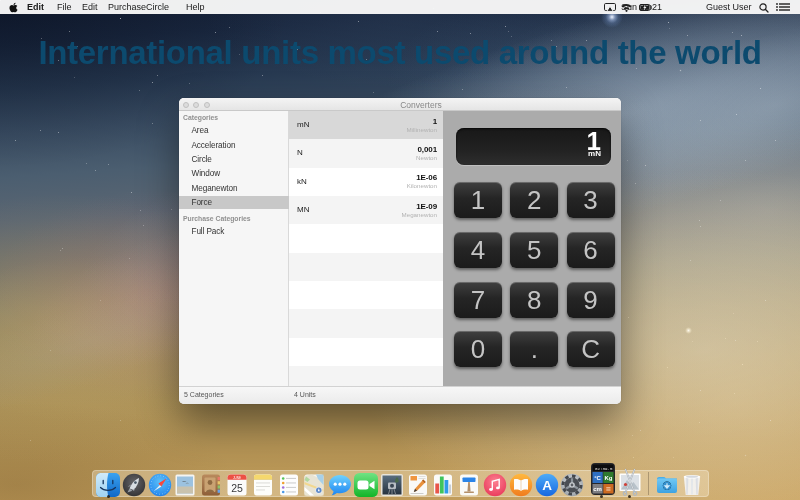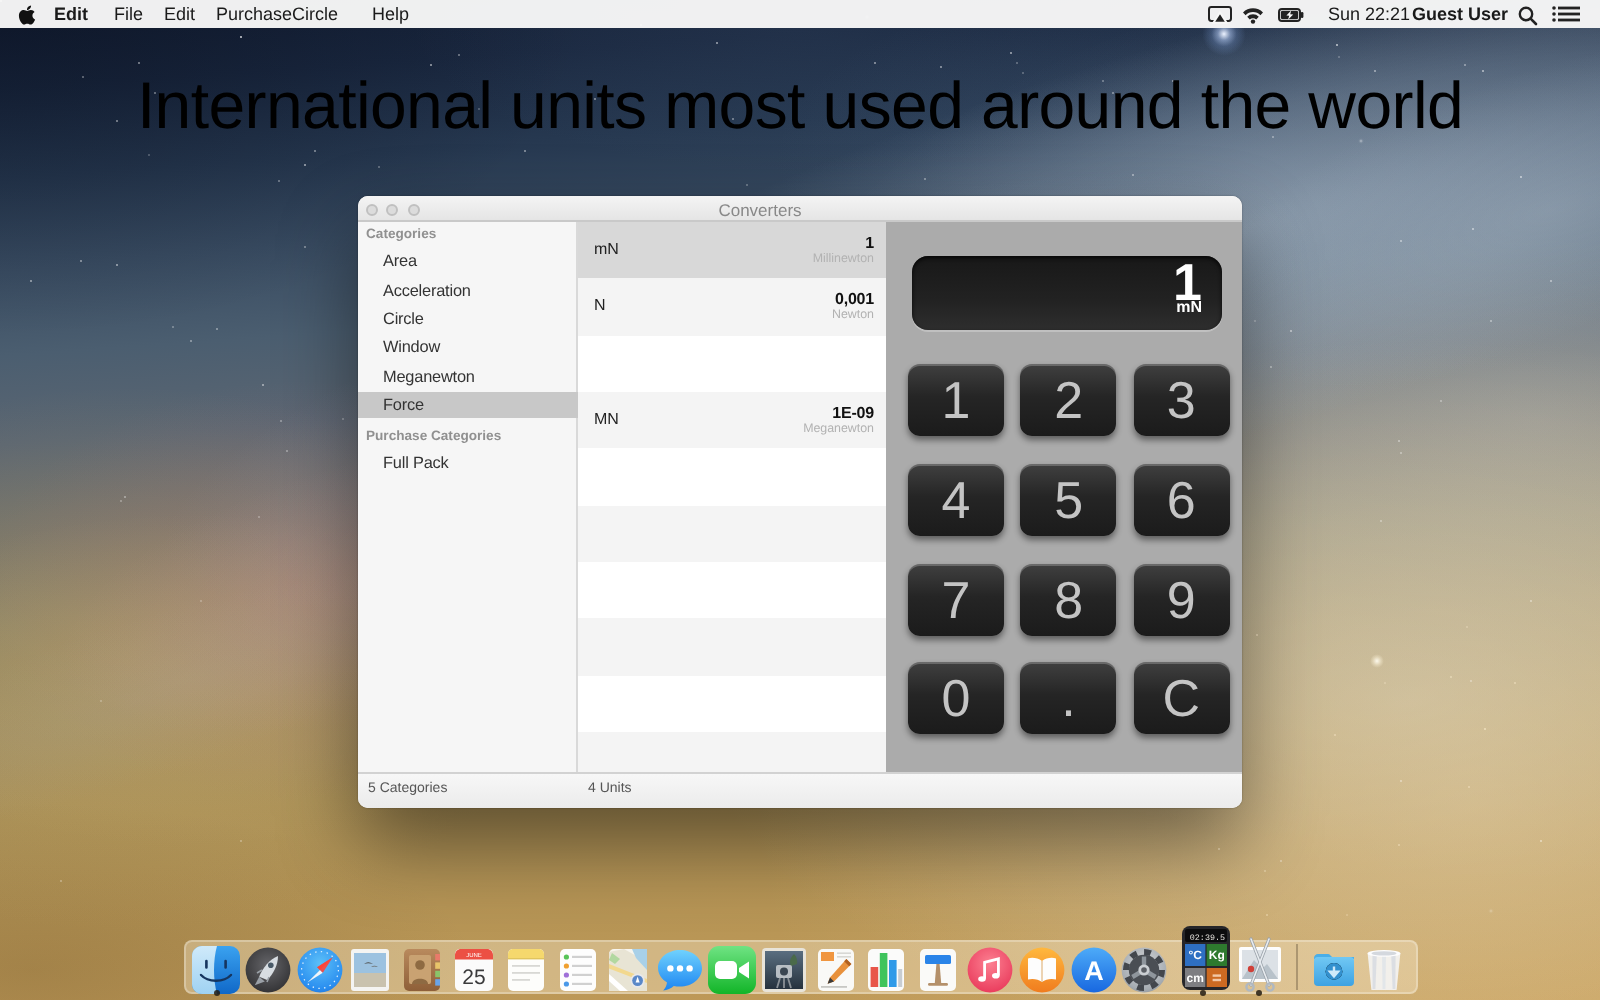--- a/index.html
+++ b/index.html
@@ -14,25 +14,25 @@
  radial-gradient(ellipse 540px 320px at 96% 42%, rgba(228,228,222,0.30), rgba(228,228,222,0) 72%),
  radial-gradient(ellipse 340px 140px at 78% 16%, rgba(120,145,175,0.18), rgba(120,145,175,0) 70%),
  radial-gradient(ellipse 280px 110px at 50% 2%, rgba(95,120,150,0.12), rgba(95,120,150,0) 70%),
  radial-gradient(ellipse 420px 240px at 0% 0%, rgba(2,6,18,0.38), rgba(2,6,18,0) 70%),
  linear-gradient(176deg,#141f35 0%,#1a2840 8%,#263850 16%,#394c62 24%,#4b5e70 32%,#5b6672 40%,#71716c 48%,#878066 56%,#9a895e 64%,#aa9057 74%,#b59455 84%,#c29b58 100%);
 }
 #stars{position:absolute;left:0;top:0;width:1px;height:1px;border-radius:50%;background:rgba(255,255,255,0.9);
 box-shadow:120px 18px 0 rgba(255,255,255,.8),215px 32px 0 rgba(255,255,255,.6),320px 12px 0 rgba(255,255,255,.7),433px 8px 1px rgba(255,255,255,.9),505px 26px 0 rgba(255,255,255,.6),586px 40px 0 rgba(255,255,255,.5),668px 22px 0 rgba(255,255,255,.7),741px 35px 0 rgba(255,255,255,.6),58px 60px 0 rgba(255,255,255,.5),152px 82px 0 rgba(255,255,255,.6),262px 75px 0 rgba(255,255,255,.5),680px 70px 1px rgba(255,255,255,.9),760px 88px 0 rgba(255,255,255,.6),40px 130px 0 rgba(255,255,255,.5),95px 170px 0 rgba(255,255,255,.45),140px 210px 0 rgba(255,255,255,.4),60px 250px 0 rgba(255,255,255,.35),700px 120px 0 rgba(255,255,255,.5),745px 160px 0 rgba(255,255,255,.45),775px 140px 0 rgba(255,255,255,.5),720px 200px 0 rgba(255,255,255,.4),690px 260px 0 rgba(255,255,255,.4),765px 300px 0 rgba(255,255,255,.45),735px 340px 0 rgba(255,255,255,.4),700px 390px 0 rgba(255,255,255,.45),770px 420px 0 rgba(255,255,255,.5),745px 455px 1px rgba(255,255,255,.6),640px 430px 0 rgba(255,255,255,.4),100px 300px 0 rgba(255,255,255,.3),50px 350px 0 rgba(255,255,255,.3),120px 420px 0 rgba(255,255,255,.35),30px 440px 0 rgba(255,255,255,.35),334px 258px 0 rgba(255,255,255,0.3),669px 28px 0 rgba(255,255,255,0.28),551px 40px 0 rgba(255,255,255,0.38),62px 248px 0 rgba(255,255,255,0.43),41px 38px 0 rgba(255,255,255,0.4),74px 77px 0 rgba(255,255,255,0.28),437px 31px 0 rgba(255,255,255,0.54),129px 258px 0 rgba(255,255,255,0.33),645px 165px 0 rgba(255,255,255,0.58),593px 165px 0 rgba(255,255,255,0.39),229px 27px 0 rgba(255,255,255,0.44),139px 90px 0 rgba(255,255,255,0.4),556px 46px 0 rgba(255,255,255,0.45),576px 224px 0 rgba(255,255,255,0.49),108px 164px 0 rgba(255,255,255,0.45),195px 111px 0 rgba(255,255,255,0.28),732px 32px 0 rgba(255,255,255,0.45),636px 68px 0 rgba(255,255,255,0.42),547px 125px 0 rgba(255,255,255,0.52),479px 165px 0 rgba(255,255,255,0.57),373px 92px 0 rgba(255,255,255,0.34),187px 194px 0 rgba(255,255,255,0.52),86px 163px 0 rgba(255,255,255,0.36),509px 240px 0 rgba(255,255,255,0.37),462px 89px 0 rgba(255,255,255,0.46),77px 46px 0 rgba(255,255,255,0.43),171px 209px 0 rgba(255,255,255,0.37),503px 123px 0 rgba(255,255,255,0.26),687px 35px 0 rgba(255,255,255,0.52),589px 218px 0 rgba(255,255,255,0.56),324px 103px 0 rgba(255,255,255,0.49),611px 143px 0 rgba(255,255,255,0.45),470px 33px 0 rgba(255,255,255,0.54),279px 137px 0 rgba(255,255,255,0.49),69px 31px 0 rgba(255,255,255,0.51),320px 181px 0 rgba(255,255,255,0.45),700px 226px 0 rgba(255,255,255,0.41),736px 114px 0 rgba(255,255,255,0.56),358px 21px 0 rgba(255,255,255,0.58),366px 59px 0 rgba(255,255,255,0.46),508px 31px 0 rgba(255,255,255,0.33),297px 49px 0 rgba(255,255,255,0.51),410px 116px 0 rgba(255,255,255,0.57),511px 36px 0 rgba(255,255,255,0.31),414px 156px 0 rgba(255,255,255,0.35),143px 225px 0 rgba(255,255,255,0.4),566px 87px 0 rgba(255,255,255,0.5),370px 190px 0 rgba(255,255,255,0.56),239px 54px 0 rgba(255,255,255,0.28),157px 75px 0 rgba(255,255,255,0.48),15px 140px 0 rgba(255,255,255,0.54),189px 83px 0 rgba(255,255,255,0.35),152px 123px 0 rgba(255,255,255,0.44),627px 160px 0 rgba(255,255,255,0.36),131px 192px 0 rgba(255,255,255,0.55),635px 183px 0 rgba(255,255,255,0.49),58px 132px 0 rgba(255,255,255,0.56),699px 220px 0 rgba(255,255,255,0.45),410px 118px 0 rgba(255,255,255,0.39),496px 178px 0 rgba(255,255,255,0.39),628px 317px 0 rgba(255,240,210,0.64),692px 341px 0 rgba(255,240,210,0.34),733px 313px 0 rgba(255,240,210,0.34),725px 338px 0 rgba(255,240,210,0.49),673px 457px 0 rgba(255,240,210,0.31),633px 457px 0 rgba(255,240,210,0.43),742px 364px 0 rgba(255,240,210,0.63),734px 393px 0 rgba(255,240,210,0.47),609px 424px 0 rgba(255,240,210,0.65),699px 422px 0 rgba(255,240,210,0.47),601px 336px 0 rgba(255,240,210,0.34),667px 367px 0 rgba(255,240,210,0.47),757px 341px 0 rgba(255,240,210,0.48),632px 435px 0 rgba(255,240,210,0.43);}
 #menubar{position:absolute;left:0;top:0;width:800px;height:14px;background:rgba(247,247,247,0.97);font-size:9px;color:#1a1a1a;}
 .mi{position:absolute;top:2px;}
-#headline{position:absolute;left:0;top:34px;width:800px;text-align:center;color:#000000;font-size:33px;letter-spacing:-0.3px;font-weight:400;}
+#headline{position:absolute;left:0;top:34px;width:800px;text-align:center;color:#0c4a6e;font-size:33px;letter-spacing:-0.3px;font-weight:700;}
 
 #win{position:absolute;left:179px;top:98px;width:442px;height:306px;border-radius:5px;background:#fff;box-shadow:0 18px 40px rgba(0,0,0,0.45),0 0 1px rgba(0,0,0,0.35);}
 #titlebar{position:absolute;left:0;top:0;width:442px;height:13px;border-radius:5px 5px 0 0;background:linear-gradient(#f4f4f4,#e5e5e5);border-bottom:1px solid #c9c9c9;box-sizing:border-box;}
-#title{position:absolute;left:0;top:1.5px;width:402px;text-align:center;font-size:8.5px;color:#888;}
+#title{position:absolute;left:0;top:1.5px;width:402px;text-align:center;font-size:8.5px;color:#888;padding-left:41px;}
 .tl{position:absolute;top:3.7px;width:6px;height:6px;border-radius:50%;background:#dcdcdc;border:0.5px solid #c0c0c0;box-sizing:border-box;}
 #sidebar{position:absolute;left:0;top:13px;width:110px;height:275px;background:#f6f6f6;border-right:1px solid #d9d9d9;box-sizing:border-box;}
 .sh{position:absolute;left:4px;font-size:6.8px;font-weight:bold;color:#909090;letter-spacing:0px;}
 .si{position:absolute;left:12.5px;font-size:8.2px;color:#333;letter-spacing:-0.1px;text-align:right;}
 #selforce{position:absolute;left:0px;top:84.8px;width:110px;height:12.9px;background:#c8c8c8;}
 #list{position:absolute;left:110px;top:13px;width:154px;height:275px;background:#fff;overflow:hidden;}
 .row{position:absolute;left:0;width:154px;height:28.35px;}
 .rl{position:absolute;left:8px;top:0;height:28.35px;line-height:28.35px;font-size:8px;color:#222;}
 .rv{position:absolute;right:6px;top:5.8px;font-size:8px;font-weight:bold;color:#111;text-align:right;letter-spacing:-0.1px;}
 .rs{position:absolute;right:6px;top:14.6px;font-size:6.2px;color:#b2b2b2;text-align:right;}
@@ -99,20 +99,25 @@
   <div id="list">
     <div class="row" style="top:0px;background:#d8d8d8">
         <span class="rl">mN</span>
         <span class="rv">1</span>
         <span class="rs">Millinewton</span>
       </div>
     <div class="row" style="top:28.35px;background:#f4f4f4">
         <span class="rl">N</span>
         <span class="rv">0,001</span>
         <span class="rs">Newton</span>
+      </div>
+    <div class="row" style="top:56.7px;background:#fff">
+        <span class="rl">kN</span>
+        <span class="rv">1E-06</span>
+        <span class="rs">Kilonewton</span>
       </div>
     <div class="row" style="top:85.05px;background:#f4f4f4">
         <span class="rl">MN</span>
         <span class="rv">1E-09</span>
         <span class="rs">Meganewton</span>
       </div>
     <div class="row" style="top:113.4px;background:#fff"></div>
     <div class="row" style="top:141.75px;background:#f4f4f4"></div>
     <div class="row" style="top:170.1px;background:#fff"></div>
     <div class="row" style="top:198.45px;background:#f4f4f4"></div>
@@ -161,22 +166,22 @@
       <path d="M0.5 3.2 A7 7 0 0 1 10.5 3.2 L9.2 4.6 A5 5 0 0 0 1.8 4.6 Z" fill="#222"></path>
       <path d="M2.6 5.4 A4 4 0 0 1 8.4 5.4 L7.1 6.8 A2.2 2.2 0 0 0 3.9 6.8 Z" fill="#222"></path>
       <circle cx="5.5" cy="7.8" r="1.1" fill="#222"></circle>
     </svg>
   <svg class="mi" style="left:639px;top:3.5px" width="13" height="7" viewBox="0 0 13 7">
       <rect x="0.5" y="0.5" width="10.5" height="6" rx="1.5" fill="none" stroke="#222" stroke-width="1"></rect>
       <rect x="11.4" y="2" width="1.3" height="3" rx="0.6" fill="#222"></rect>
       <rect x="1.4" y="1.4" width="8.7" height="4.2" rx="0.8" fill="#222"></rect>
       <path d="M6.6 1.2 L4.2 3.7 L5.6 3.9 L5 5.9 L7.6 3.3 L6.1 3.1 Z" fill="#f7f7f7"></path>
     </svg>
-  <div class="mi" style="left:664px">Sun 22:21</div>
-  <div class="mi" style="left:706px;font-weight:bold">Guest User</div>
+  <div class="mi" style="left:621px">Sun 22:21</div>
+  <div class="mi" style="left:706px;font-weight:normal">Guest User</div>
   <svg class="mi" style="left:759px;top:2.5px" width="10" height="10" viewBox="0 0 10 10">
       <circle cx="4" cy="4" r="3.1" fill="none" stroke="#222" stroke-width="1.2"></circle>
       <line x1="6.3" y1="6.3" x2="9" y2="9" stroke="#222" stroke-width="1.3" stroke-linecap="round"></line>
     </svg>
   <svg class="mi" style="left:776px;top:3px" width="14" height="8" viewBox="0 0 14 8">
       <circle cx="1" cy="1" r="0.9" fill="#222"></circle>
       <rect x="3" y="0.3" width="11" height="1.4" fill="#222"></rect>
       <circle cx="1" cy="4" r="0.9" fill="#222"></circle>
       <rect x="3" y="3.3" width="11" height="1.4" fill="#222"></rect>
       <circle cx="1" cy="7" r="0.9" fill="#222"></circle>

